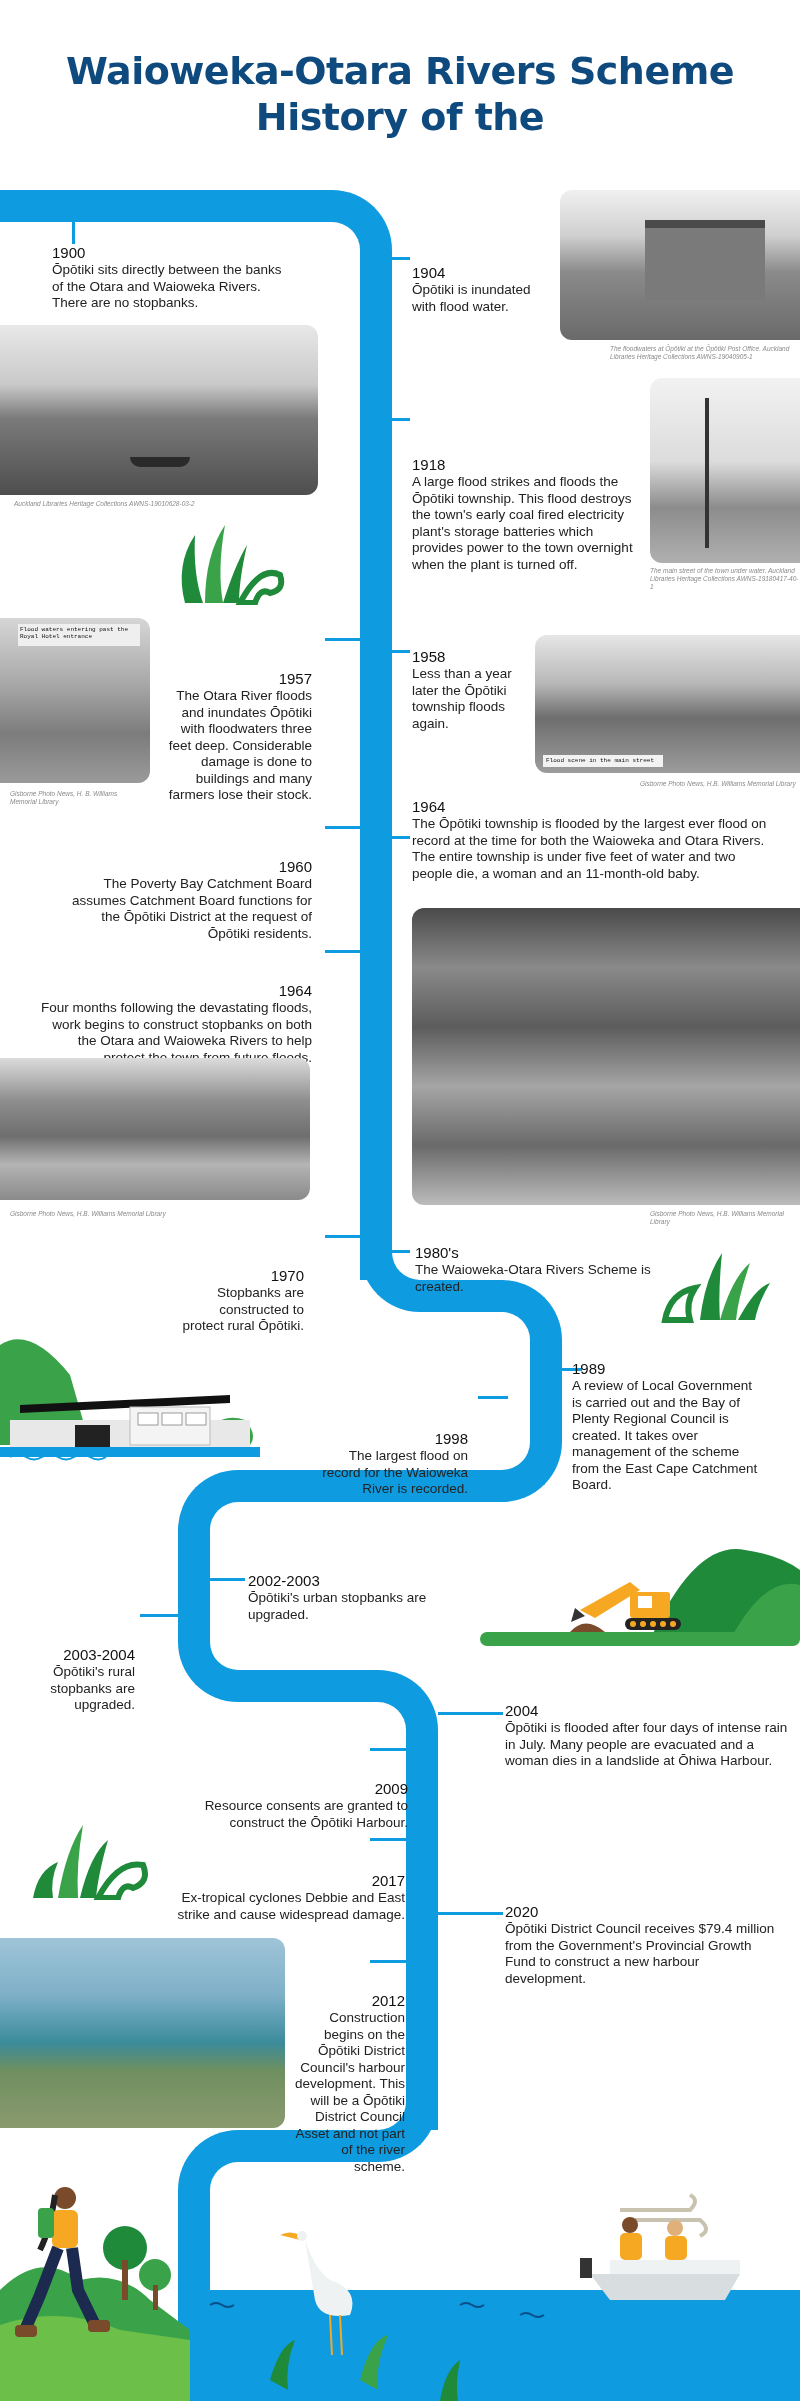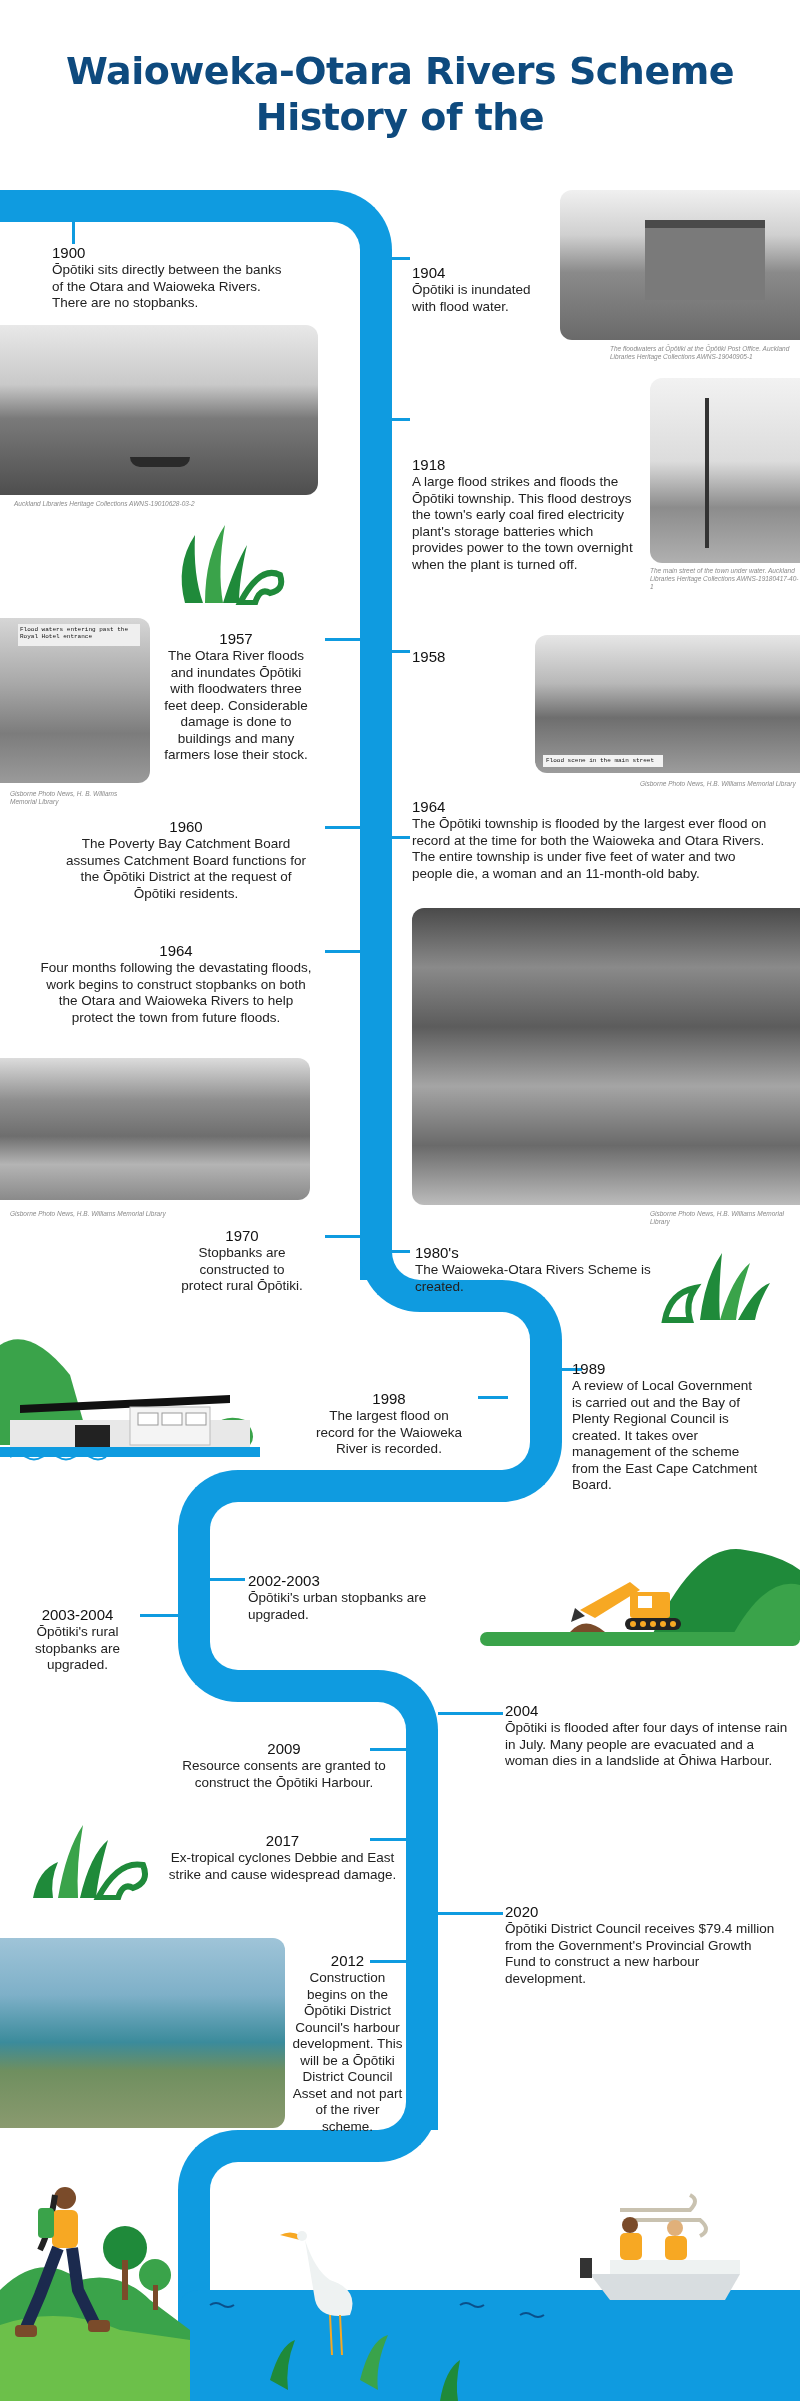--- a/index.html
+++ b/index.html
@@ -3,21 +3,21 @@
   <meta charset="utf-8">
   <style>
     * { box-sizing: border-box; margin: 0; padding: 0; }
     body { width: 800px; height: 2401px; background: #ffffff; font-family: "Liberation Sans", sans-serif; color: #1a1a1a; position: relative; overflow: hidden; }
     .abs { position: absolute; }
     .title { position: absolute; top: 48px; left: 0; width: 800px; text-align: center; color: #0e4a7e; font-weight: bold; font-size: 38px; line-height: 46px; font-family: "DejaVu Sans", sans-serif; letter-spacing: -0.5px; }
     .river { position: absolute; background: #0f9be0; }
     .year { font-weight: normal; font-size: 15px; line-height: 18px; color: #111; }
     .desc { font-size: 13.5px; line-height: 16.5px; color: #222; }
     .evt { position: absolute; }
-    .evt.right-al { text-align: center; }
+    .evt.right-al { text-align: right; margin-top: 40px; }
     .tick { position: absolute; height: 3px; background: #0f9be0; }
     .tick-v { position: absolute; width: 3px; background: #0f9be0; }
     .photo { position: absolute; background: linear-gradient(160deg, #d8d8d8 0%, #9a9a9a 45%, #5a5a5a 100%); border-radius: 12px; overflow: hidden; }
     .photo.flood { background: repeating-linear-gradient(0deg, #6f6f6f 0 6px, #a8a8a8 6px 10px, #8a8a8a 10px 16px); }
     .photo.coast { background: linear-gradient(180deg, #9fc4d8 0%, #7eb0c8 30%, #3b8b9b 55%, #6f8f5f 70%, #8a9a6f 100%); }
     .caption { position: absolute; font-size: 6.5px; line-height: 8px; color: #8a8a8a; font-style: italic; }
     .grass { position: absolute; }
   </style>
 </head>
 <body>
@@ -93,20 +93,21 @@
 <div class="caption" style="left:10px; top:790px; width:130px;">Gisborne Photo News, H. B. Williams Memorial Library</div>
 <div class="tick" style="left:325px; top:638px; width:35px;"></div>
 <div class="evt right-al" style="left:160px; top:630px; width:152px;">
   <div class="year">1957</div>
   <div class="desc">The Otara River floods and inundates Ōpōtiki with floodwaters three feet deep. Considerable damage is done to buildings and many farmers lose their stock.</div>
 </div>
 
 <div class="tick" style="left:392px; top:650px; width:18px;"></div>
 <div class="evt" style="left:412px; top:648px; width:120px;">
   <div class="year">1958</div>
+  <div class="desc">Less than a year later the Ōpōtiki township floods again.</div>
 </div>
 <div class="photo" style="left:535px; top:635px; width:265px; height:138px; border-top-right-radius:0; border-bottom-right-radius:0; background:linear-gradient(180deg,#e6e6e6 0%,#b8b8b8 35%,#6e6e6e 60%,#9c9c9c 100%);">
   <div style="position:absolute; left:8px; top:120px; width:120px; height:12px; background:#f2f2f2; font-size:6px; line-height:12px; font-family:'Liberation Mono', monospace; color:#111; padding-left:3px;">Flood scene in the main street</div>
 </div>
 <div class="caption" style="left:640px; top:780px; width:160px;">Gisborne Photo News, H.B. Williams Memorial Library</div>
 
 <div class="tick" style="left:325px; top:826px; width:35px;"></div>
 <div class="evt right-al" style="left:60px; top:818px; width:252px;">
   <div class="year">1960</div>
   <div class="desc">The Poverty Bay Catchment Board assumes Catchment Board functions for the Ōpōtiki District at the request of Ōpōtiki residents.</div>

